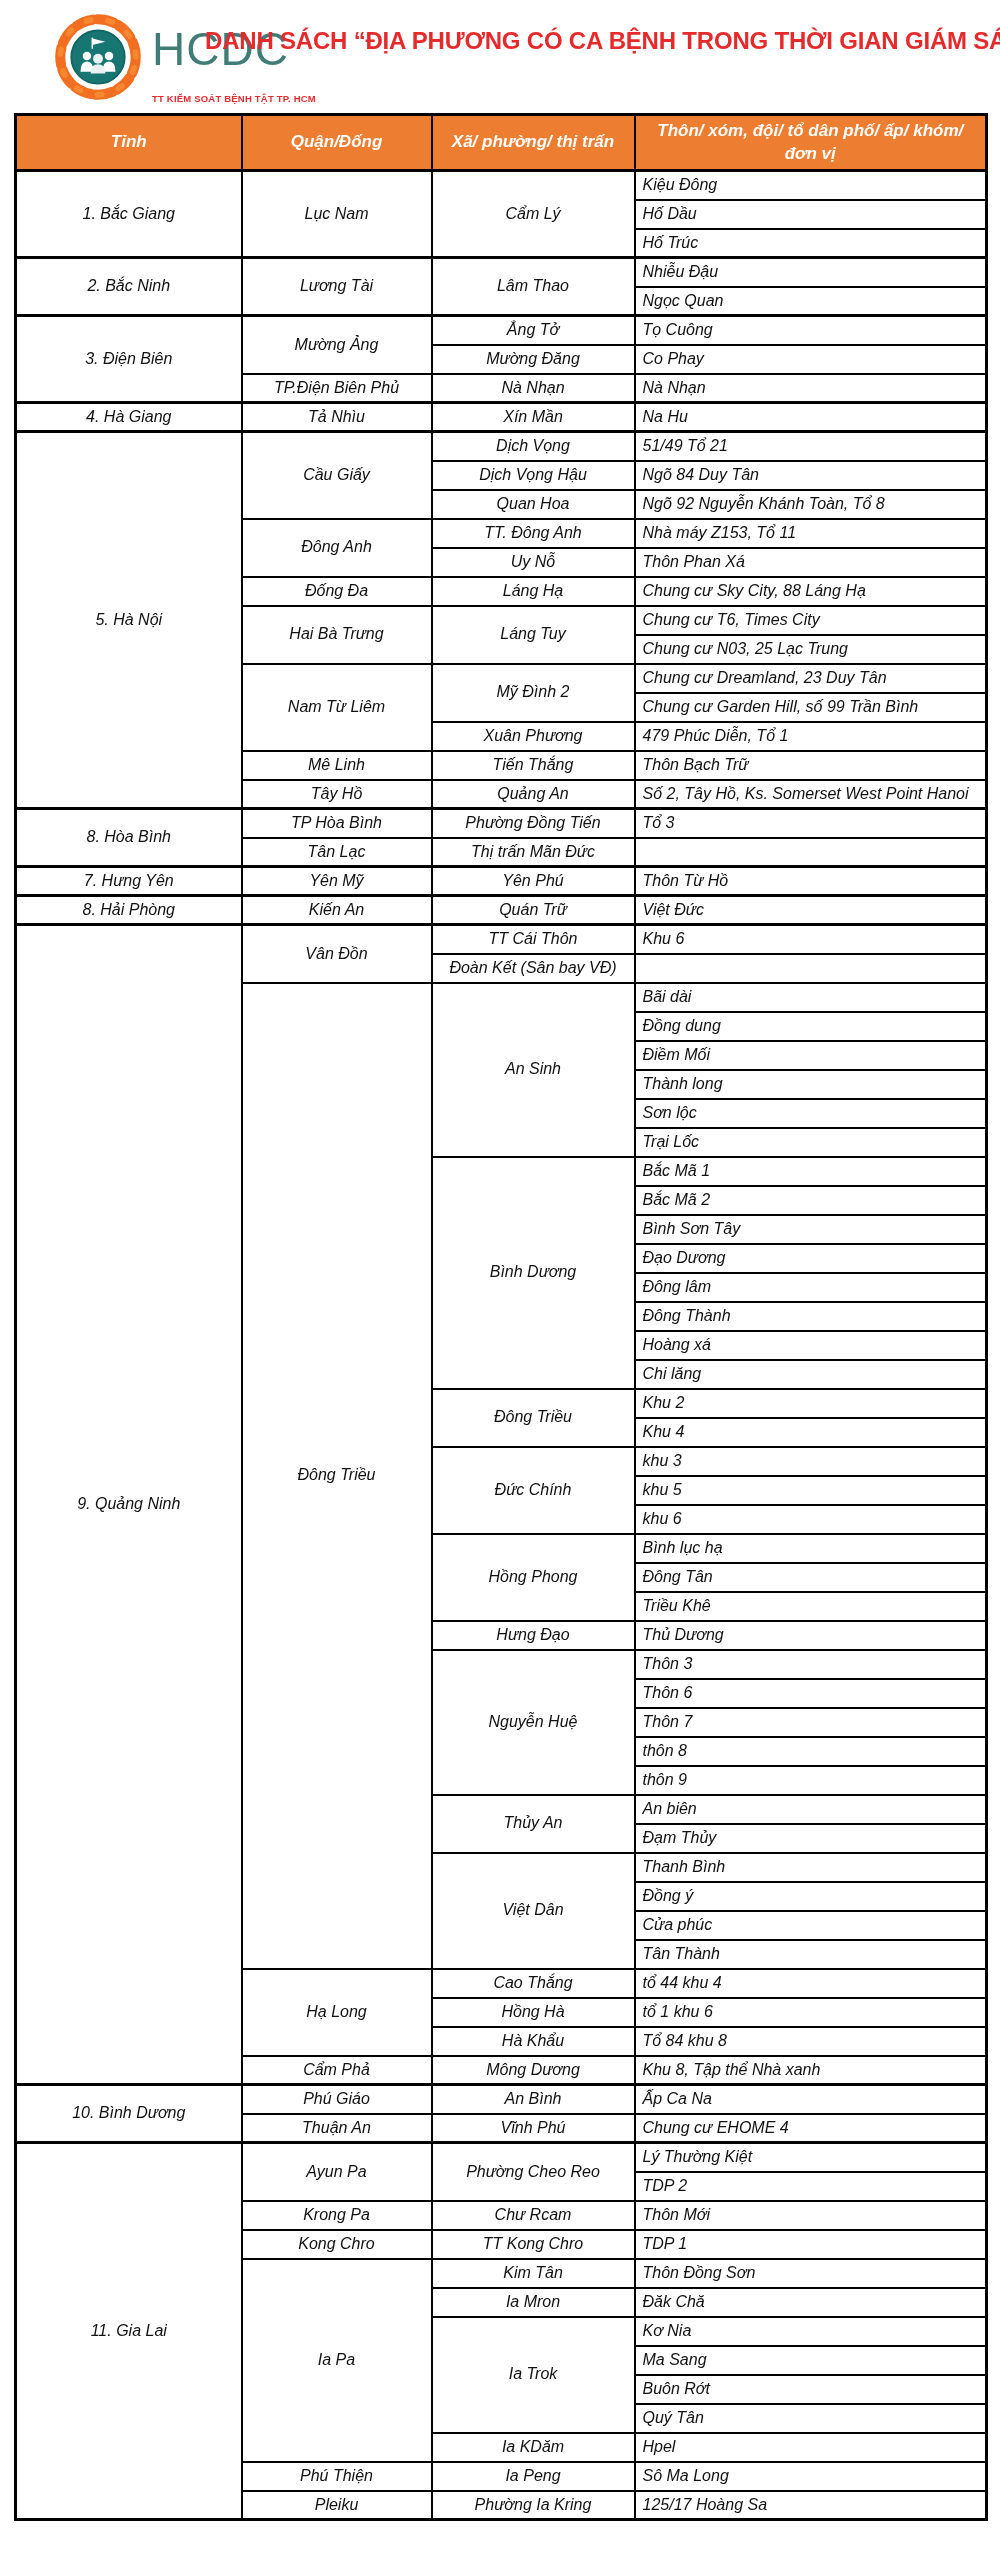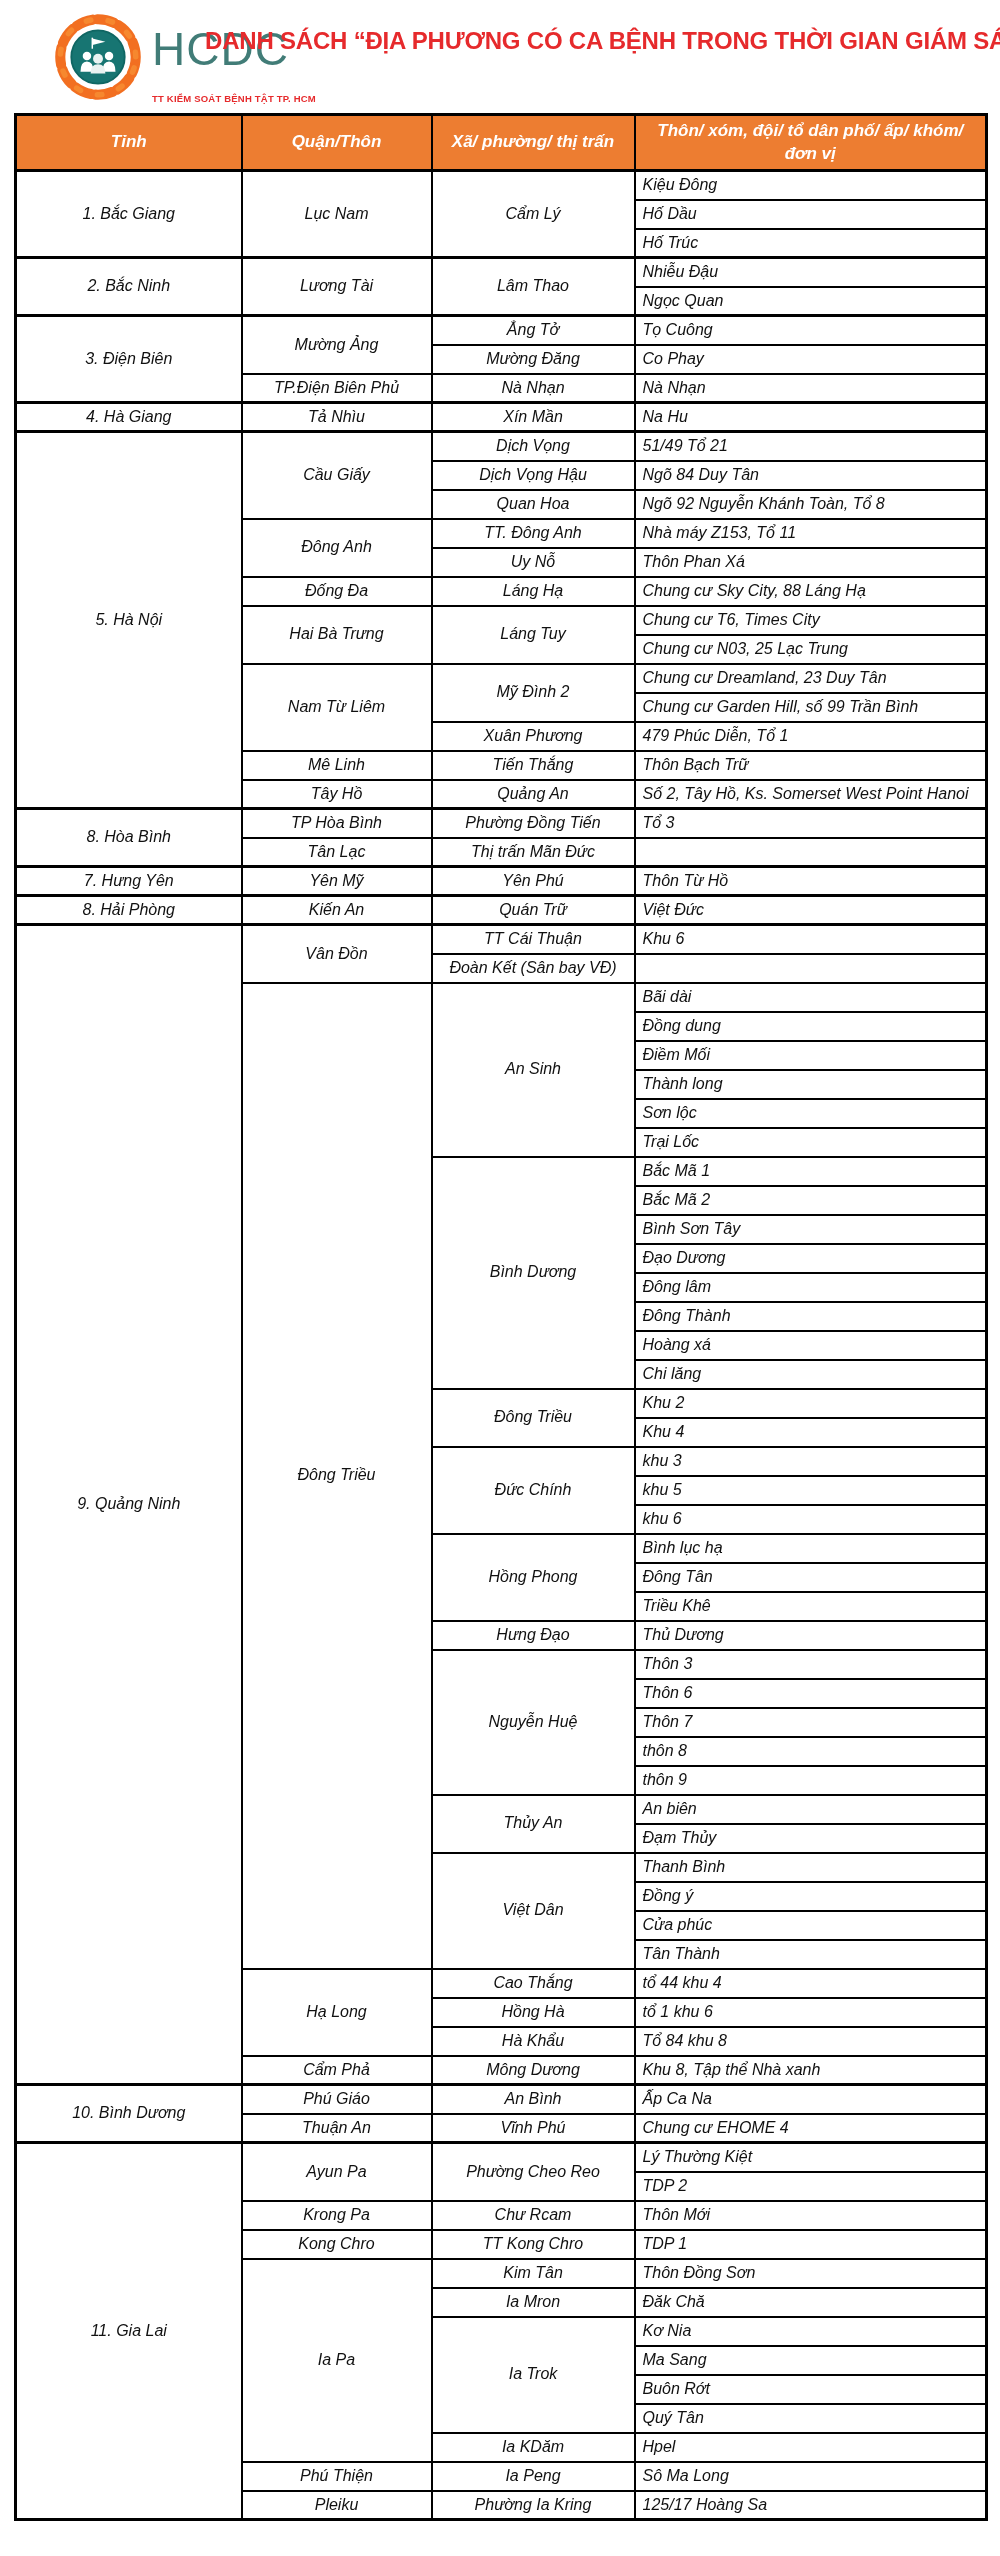--- a/index.html
+++ b/index.html
@@ -96,21 +96,21 @@
 <table class="report">
   <colgroup>
     <col style="width:226px">
     <col style="width:190px">
     <col style="width:203px">
     <col style="width:352px">
   </colgroup>
   <thead>
     <tr>
       <th>Tỉnh</th>
-      <th>Quận/Thôn</th>
+      <th>Quận/Đống</th>
       <th>Xã/ phường/ thị trấn</th>
       <th>Thôn/ xóm, đội/ tổ dân phố/ ấp/ khóm/ đơn vị</th>
     </tr>
   </thead>
   <tbody>
       <tr class="prov-top">
         <td class="center" rowspan="3">1. Bắc Giang</td>
         <td class="center" rowspan="3">Lục Nam</td>
         <td class="center" rowspan="3">Cẩm Lý</td>
         <td class="vill">Kiệu Đông</td>
@@ -228,21 +228,21 @@
       </tr>
       <tr class="prov-top">
         <td class="center" rowspan="1">8. Hải Phòng</td>
         <td class="center" rowspan="1">Kiến An</td>
         <td class="center" rowspan="1">Quán Trữ</td>
         <td class="vill">Việt Đức</td>
       </tr>
       <tr class="prov-top">
         <td class="center" rowspan="40">9. Quảng Ninh</td>
         <td class="center" rowspan="2">Vân Đồn</td>
-        <td class="center" rowspan="1">TT Cái Thuận</td>
+        <td class="center" rowspan="1">TT Cái Thôn</td>
         <td class="vill">Khu 6</td>
       </tr>
       <tr>
         <td class="center" rowspan="1">Đoàn Kết (Sân bay VĐ)</td>
         <td class="vill"></td>
       </tr>
       <tr>
         <td class="center" rowspan="34">Đông Triều</td>
         <td class="center" rowspan="6">An Sinh</td>
         <td class="vill">Bãi dài</td>

